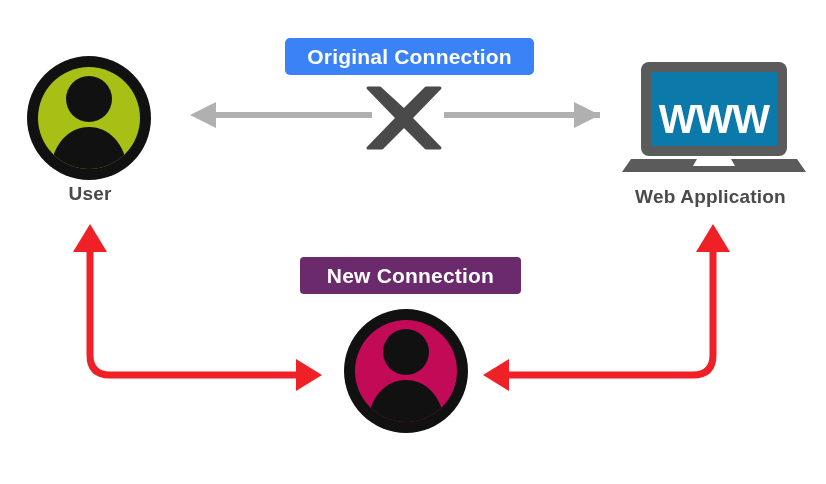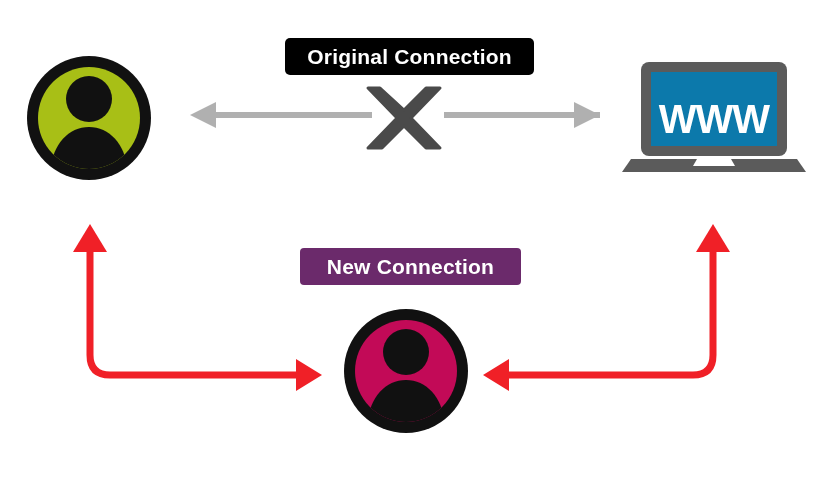--- a/index.html
+++ b/index.html
@@ -61,27 +61,27 @@
     font-weight: bold;
     font-family: "Liberation Sans", sans-serif;
     letter-spacing: 0.2px;
     box-sizing: border-box;
   }
   #badge-original {
     left: 285px;
     top: 38px;
     width: 249px;
     height: 37px;
-    background: #000000;
+    background: #3b82f6;
     border-radius: 5px;
     font-size: 21px;
   }
   #badge-new {
     left: 300px;
-    top: 248px;
+    top: 257px;
     width: 221px;
     height: 37px;
     background: #6b2a6b;
     border-radius: 4px;
     font-size: 21px;
   }
   .www-text {
     font-family: "Liberation Sans", sans-serif;
     font-weight: bold;
     font-size: 40px;
@@ -171,16 +171,18 @@
 
         <path d="M697,159 L731,159 L735,166 L693,166 Z" fill="#ffffff"></path>
       </g>
     </g>
   </svg>
 
   <div class="badge" id="badge-original">Original Connection</div>
 
   <div class="badge" id="badge-new">New Connection</div>
 
+  <div class="node-label" id="user-label">User</div>
 
+  <div class="node-label" id="web-label">Web Application</div>
 
 
 </div>
 
 </body></html>

